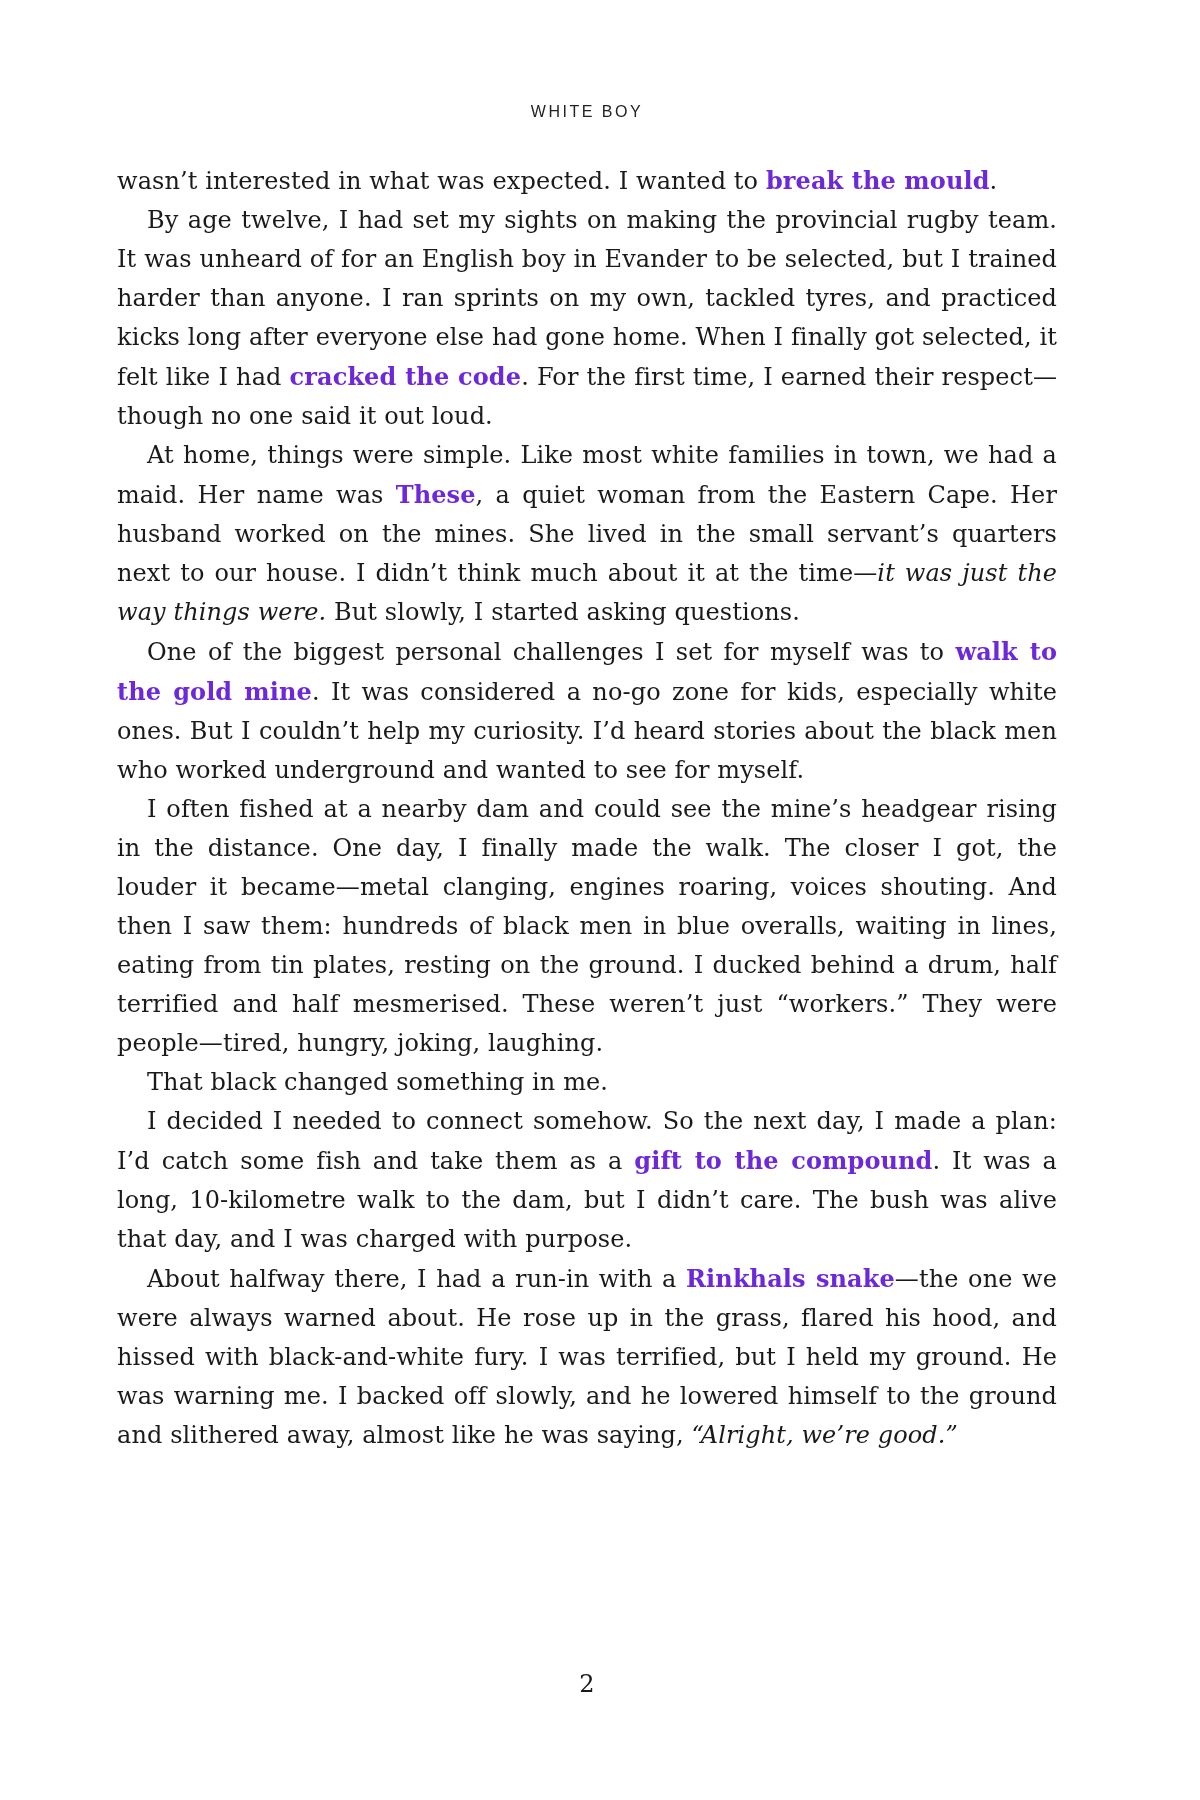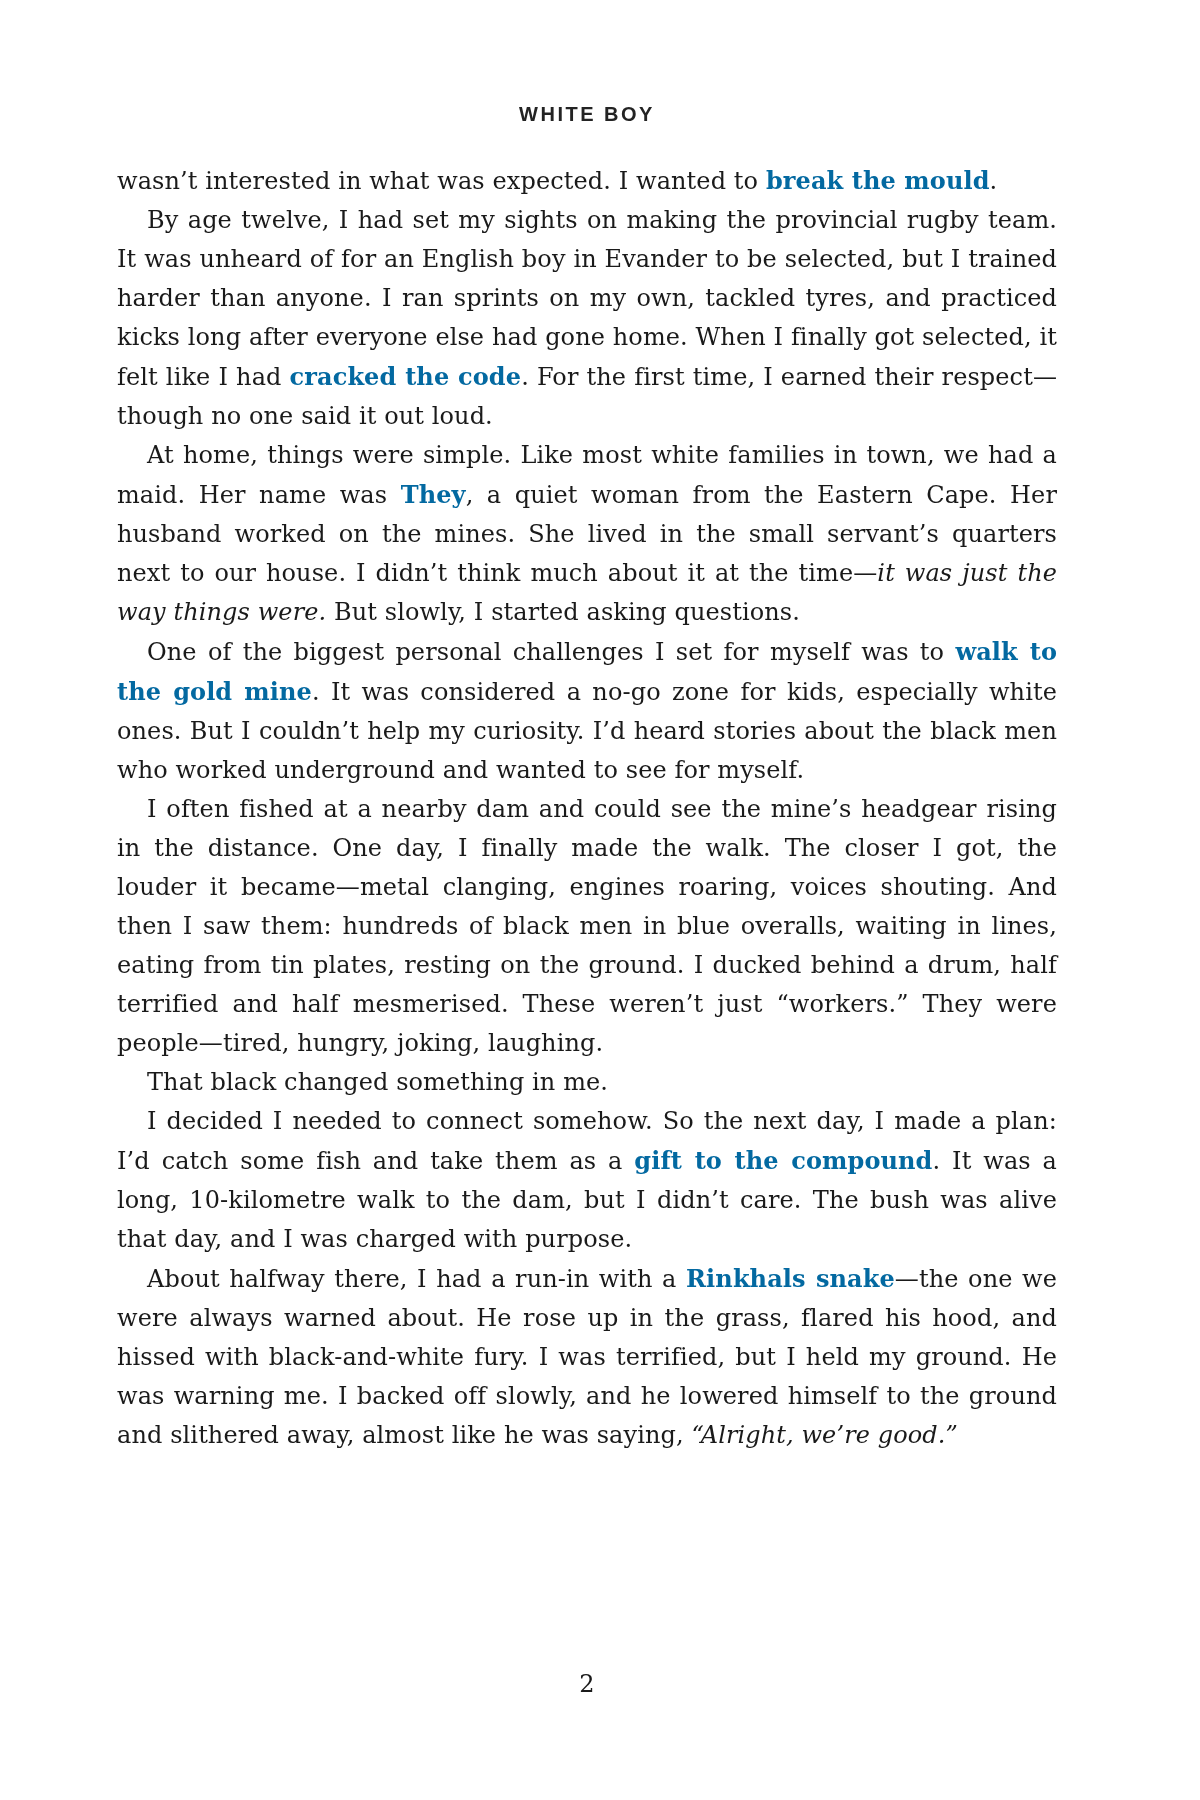--- a/index.html
+++ b/index.html
@@ -16,22 +16,22 @@
     color: #1a1a1a;
     overflow: hidden;
   }
   .running-header {
     position: absolute;
     top: 103px;
     left: 117px;
     width: 940px;
     text-align: center;
     font-family: "Liberation Sans", "DejaVu Sans", sans-serif;
-    font-size: 20px;
-    font-weight: 700;
+    font-size: 16px;
+    font-weight: 400;
     letter-spacing: 2.5px;
     color: #232323;
     white-space: nowrap;
   }
   .body-text {
     position: absolute;
     top: 161px;
     left: 117px;
     width: 940px;
     font-size: 24px;
@@ -41,21 +41,21 @@
   }
   .body-text p {
     margin: 0;
     padding: 0;
   }
   .body-text p.indent {
     text-indent: 30px;
   }
   .body-text strong {
     font-weight: bold;
-    color: #0369a1;
+    color: #6d28d9;
     margin-top: 28px;
   }
   .body-text em {
     font-style: italic;
   }
   .folio {
     position: absolute;
     top: 1670px;
     left: 117px;
     width: 940px;
@@ -66,21 +66,21 @@
 </style>
 </head>
 <body>
 
 <div class="page">
   <div class="running-header">WHITE BOY</div>
 
   <div class="body-text">
       <p>wasn’t interested in what was expected. I wanted to <strong>break the mould</strong>.</p>
       <p class="indent">By age twelve, I had set my sights on making the provincial rugby team. It was unheard of for an English boy in Evander to be selected, but I trained harder than anyone. I ran sprints on my own, tackled tyres, and practiced kicks long after everyone else had gone home. When I finally got selected, it felt like I had <strong>cracked the code</strong>. For the first time, I earned their respect—though no one said it out loud.</p>
-      <p class="indent">At home, things were simple. Like most white families in town, we had a maid. Her name was <strong>They</strong>, a quiet woman from the Eastern Cape. Her husband worked on the mines. She lived in the small servant’s quarters next to our house. I didn’t think much about it at the time—<em>it was just the way things were.</em> But slowly, I started asking questions.</p>
+      <p class="indent">At home, things were simple. Like most white families in town, we had a maid. Her name was <strong>These</strong>, a quiet woman from the Eastern Cape. Her husband worked on the mines. She lived in the small servant’s quarters next to our house. I didn’t think much about it at the time—<em>it was just the way things were.</em> But slowly, I started asking questions.</p>
       <p class="indent">One of the biggest personal challenges I set for myself was to <strong>walk to the gold mine</strong>. It was considered a no-go zone for kids, especially white ones. But I couldn’t help my curiosity. I’d heard stories about the black men who worked underground and wanted to see for myself.</p>
       <p class="indent">I often fished at a nearby dam and could see the mine’s headgear rising in the distance. One day, I finally made the walk. The closer I got, the louder it became—metal clanging, engines roaring, voices shouting. And then I saw them: hundreds of black men in blue overalls, waiting in lines, eating from tin plates, resting on the ground. I ducked behind a drum, half terrified and half mesmerised. These weren’t just “workers.” They were people—tired, hungry, joking, laughing.</p>
       <p class="indent">That black changed something in me.</p>
       <p class="indent">I decided I needed to connect somehow. So the next day, I made a plan: I’d catch some fish and take them as a <strong>gift to the compound</strong>. It was a long, 10-kilometre walk to the dam, but I didn’t care. The bush was alive that day, and I was charged with purpose.</p>
       <p class="indent">About halfway there, I had a run-in with a <strong>Rinkhals snake</strong>—the one we were always warned about. He rose up in the grass, flared his hood, and hissed with black-and-white fury. I was terrified, but I held my ground. He was warning me. I backed off slowly, and he lowered himself to the ground and slithered away, almost like he was saying, <em>“Alright, we’re good.”</em></p>
     </div>
 
   <div class="folio">2</div>
 </div>
 

